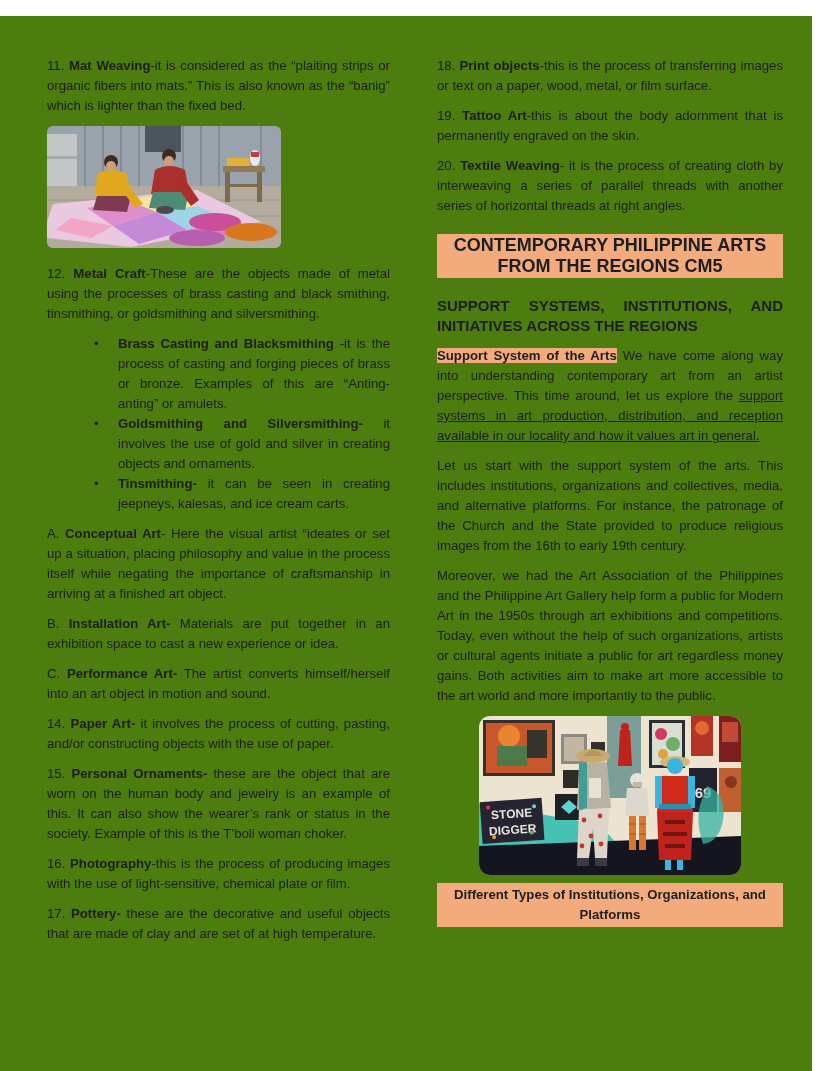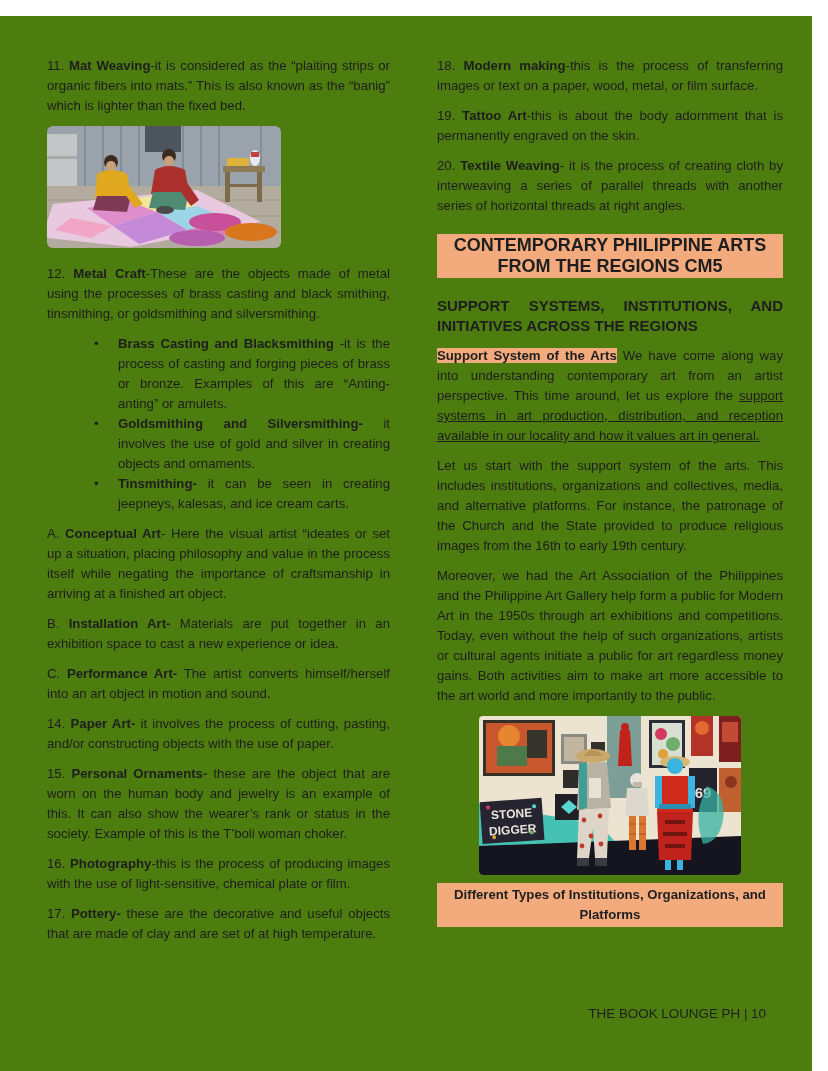--- a/index.html
+++ b/index.html
@@ -32,21 +32,21 @@
     padding:1px 8px;
     margin:18px 0 18px 0;
   }
   .subhead{font-weight:bold;font-size:15px;text-align:justify;margin:0 0 10px 0;}
   .caption-box{
     background:#F3AB7E;
     font-weight:bold;text-align:center;
     padding:2px 10px;
     margin:8px 0 0 0;
   }
-  .gallery-wrap{margin:0 auto;width:262px;border-radius:4px;overflow:hidden;line-height:0;}
+  .gallery-wrap{margin:0 auto;width:262px;border-radius:11px;overflow:hidden;line-height:0;}
   .footer{position:absolute;top:988px;right:46px;font-size:13.4px;color:#1e1e1e;}
 </style>
 </head>
 <body>
 
 <div class="page">
 
   <div class="col col-left">
 
     <p class="para"><span>11. </span><span class="b">Mat Weaving</span><span>-it is considered as the “plaiting strips or organic fibers into mats.” This is also known as the “banig” which is lighter than the fixed bed.</span></p>
@@ -129,21 +129,21 @@
     <p class="para"><span>15. </span><span class="b">Personal Ornaments-</span><span> these are the object that are worn on the human body and jewelry is an example of this. It can also show the wearer’s rank or status in the society. Example of this is the T’boli woman choker.</span></p>
 
     <p class="para"><span>16. </span><span class="b">Photography</span><span>-this is the process of producing images with the use of light-sensitive, chemical plate or film.</span></p>
 
     <p class="para"><span>17. </span><span class="b">Pottery-</span><span> these are the decorative and useful objects that are made of clay and are set of at high temperature.</span></p>
 
   </div>
 
   <div class="col col-right">
 
-    <p class="para"><span>18. </span><span class="b">Modern making</span><span>-this is the process of transferring images or text on a paper, wood, metal, or film surface.</span></p>
+    <p class="para"><span>18. </span><span class="b">Print objects</span><span>-this is the process of transferring images or text on a paper, wood, metal, or film surface.</span></p>
 
     <p class="para"><span>19. </span><span class="b">Tattoo Art</span><span>-this is about the body adornment that is permanently engraved on the skin.</span></p>
 
     <p class="para"><span>20. </span><span class="b">Textile Weaving</span><span>- it is the process of creating cloth by interweaving a series of parallel threads with another series of horizontal threads at right angles.</span></p>
 
     <div class="section-box">CONTEMPORARY PHILIPPINE ARTS FROM THE REGIONS CM5</div>
 
     <p class="subhead">SUPPORT SYSTEMS, INSTITUTIONS, AND INITIATIVES ACROSS THE REGIONS</p>
 
     <p class="para"><span class="hl">Support System of the Arts</span><span> We have come along way into understanding contemporary art from an artist perspective. This time around, let us explore the </span><span class="u">support systems in art production, distribution, and reception available in our locality and how it values art in general.</span></p>
@@ -248,15 +248,14 @@
         <rect x="180" y="88" width="32" height="5" fill="#2a8fb4"></rect>
         <rect x="186" y="144" width="6" height="10" fill="#3bb4e0"></rect>
         <rect x="198" y="144" width="6" height="10" fill="#3bb4e0"></rect>
       </svg>
     </div>
 
     <div class="caption-box">Different Types of Institutions, Organizations, and Platforms</div>
 
   </div>
 
-  <div class="footer">THE BOOK LOUNGE PH | 10</div>
 
 </div>
 
 </body></html>

